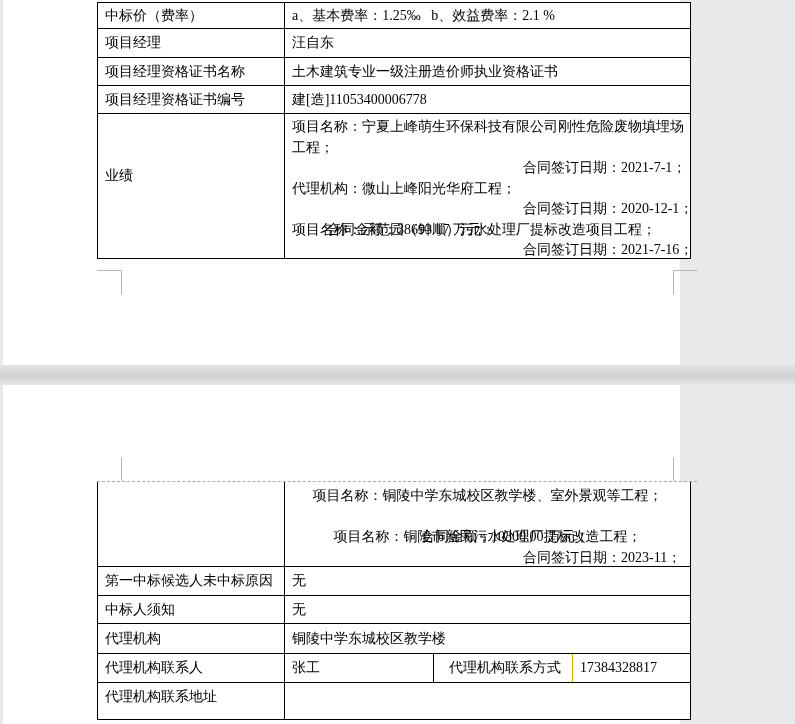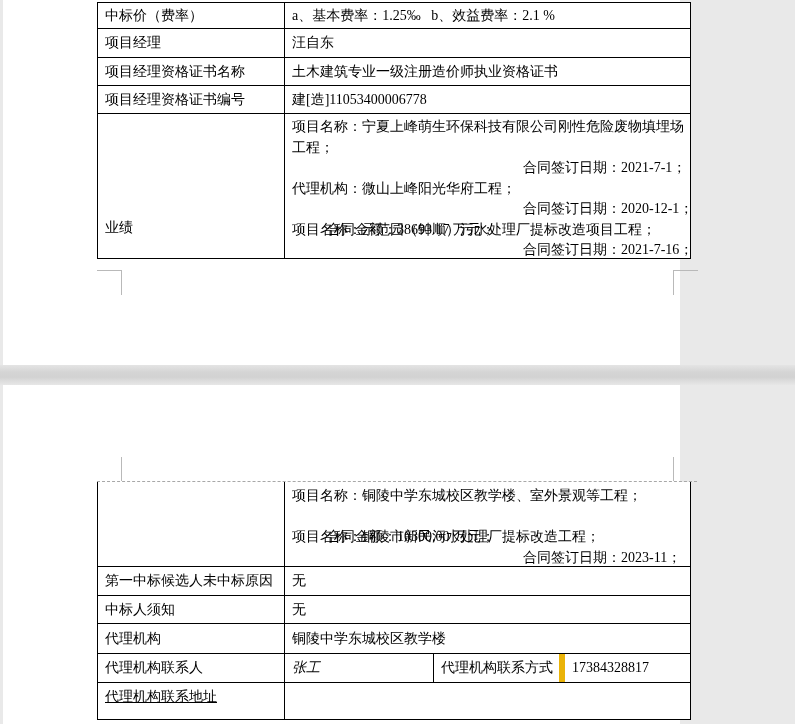--- a/index.html
+++ b/index.html
@@ -35,31 +35,31 @@
   }
   #table1 { top:2px; }
   #table2 { top:97px; border-top:none; }
   .t-row { display:flex; border-bottom:1px solid #000; }
   .t-row.last { border-bottom:none; }
   .cell { padding:0 7px; display:flex; align-items:center; overflow:hidden; }
   .cell span { white-space:pre; }
   .cell-label { width:187px; border-right:1px solid #000; flex:none; }
   .cell-value { flex:1; }
   .h26{height:26px;} .h29{height:29px;} .h28{height:28px;} .h30{height:30px;}
-  .h36{height:36px;text-decoration:underline;} .h85{height:85px;} .h144{height:144px;}
-  .perf-label-cell { align-items:flex-end; padding-bottom:21px;font-family:Liberation Serif, serif; }
+  .h36{height:36px;} .h85{height:85px;text-align:center;} .h144{height:144px;}
+  .perf-label-cell { padding-bottom:21px;font-family:Liberation Serif, serif; }
   .perf-value-cell { display:block; padding-top:3px; }
   .perf-value-cell.cont { padding-top:4px; }
   .perf-line {
     height:20.5px; line-height:20.5px;
     white-space:pre; position:relative;
   }
   .perf-date { position:absolute; left:231px; top:0; white-space:pre; }
-  .cell-w149 { width:149px; border-right:1px solid #000; flex:none;font-style:italic; }
-  .cell-w131 { width:131px; border-right:6px solid #eab308; flex:none; }
+  .cell-w149 { width:149px; border-right:1px solid #000; flex:none; }
+  .cell-w131 { width:131px; border-right:1px solid #eab308; flex:none;margin-left:8px; }
   .va-top { align-items:flex-start; padding-top:5px; }
   .dashed-margin-line {
     position:absolute; left:94px; top:96px; width:600px; height:0;
     border-top:1px dashed #a8a8a8;
   }
   .mark { position:absolute; background:#b9b9b9; }
 </style>
 </head>
 <body>
 

